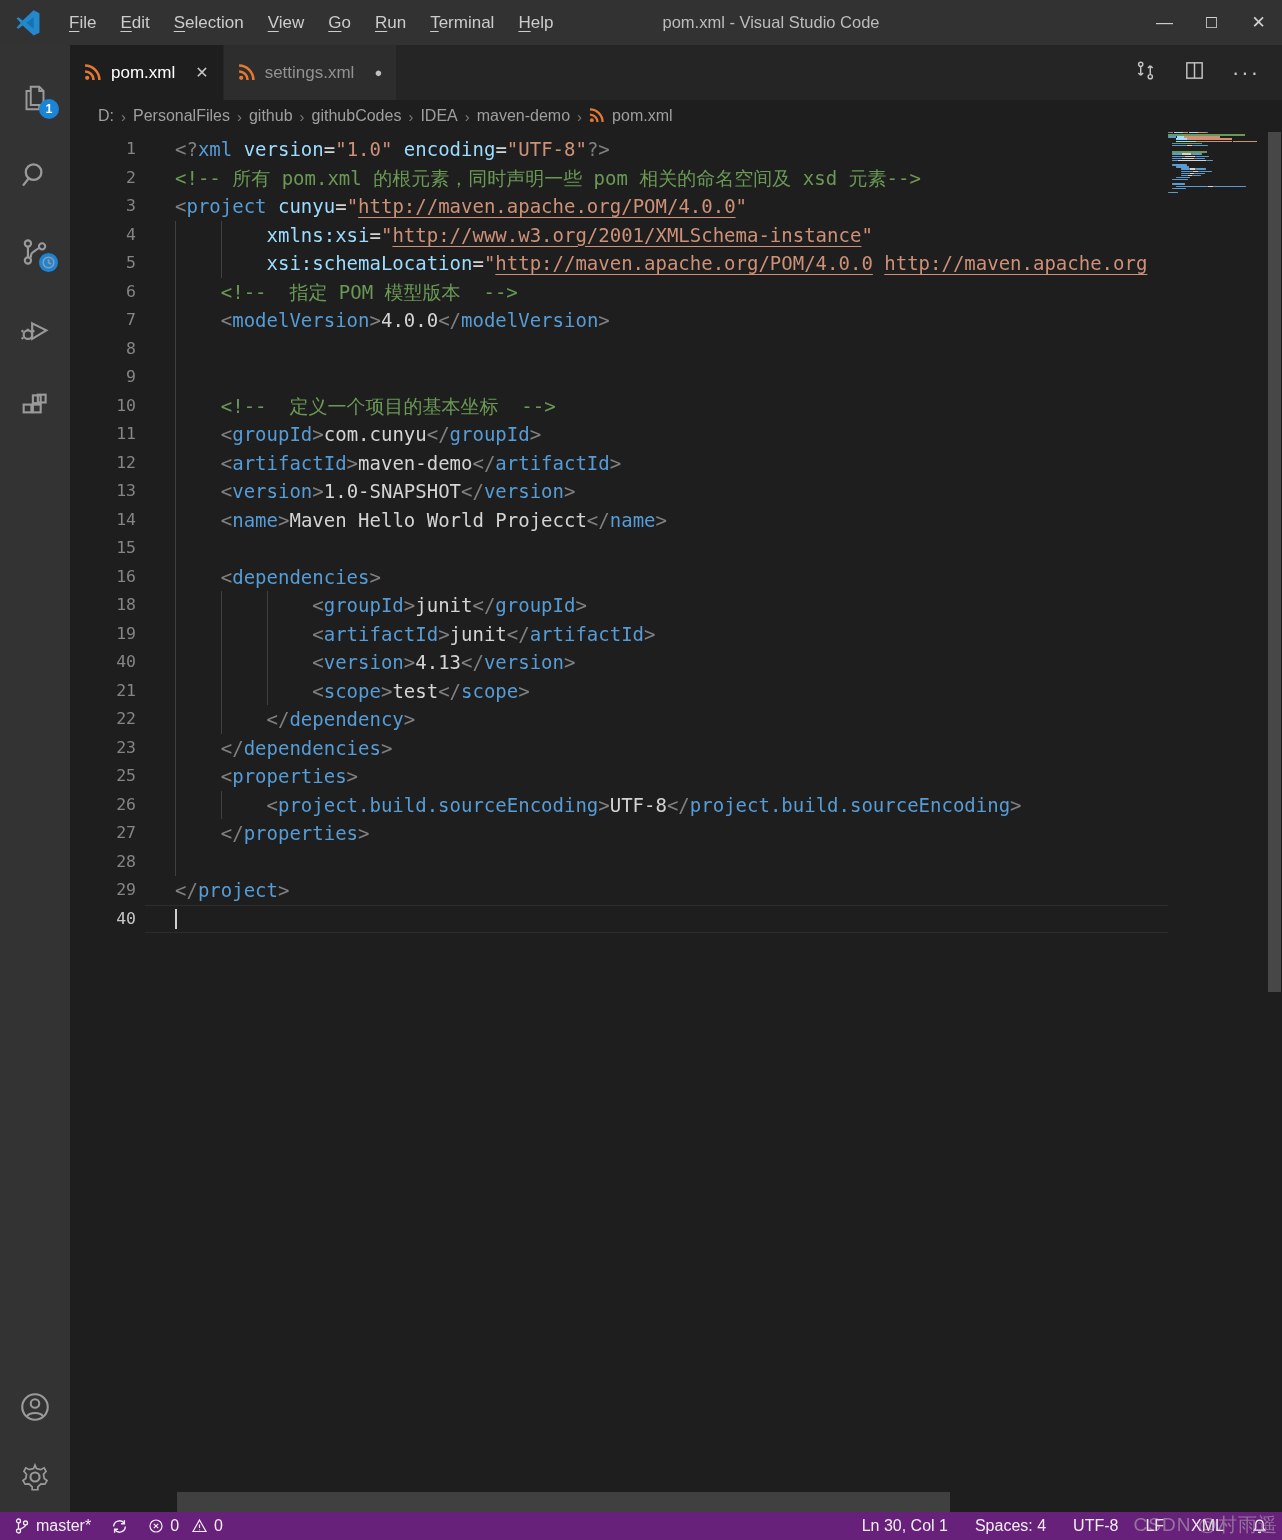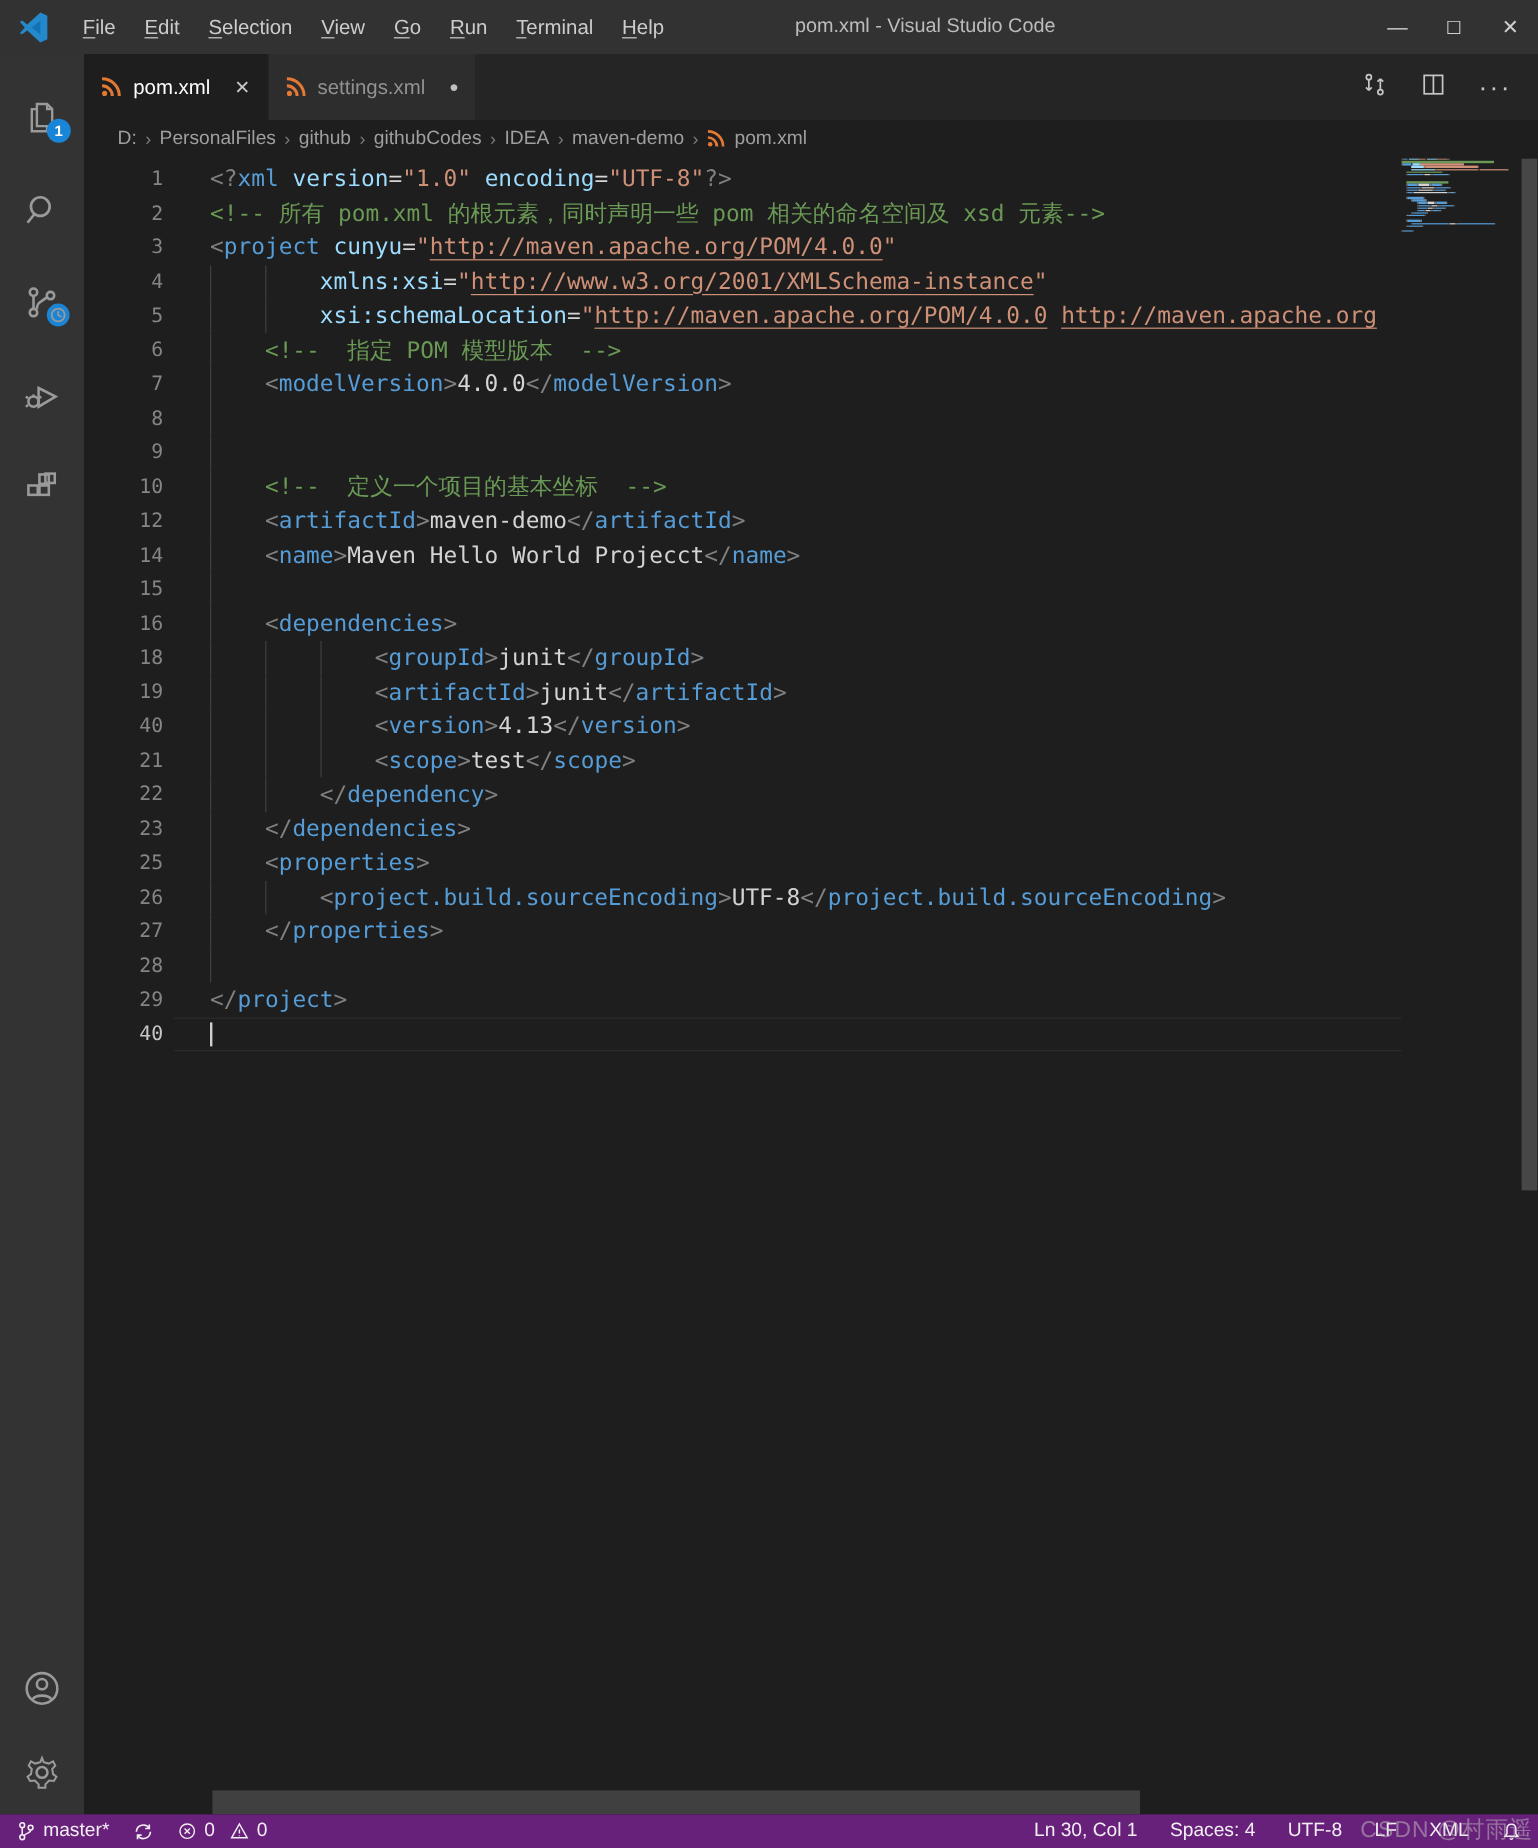--- a/index.html
+++ b/index.html
@@ -299,22 +299,30 @@
           </div>
           <div class="row">
             <div class="gutter">9</div>
             <div class="codecell"><span class="guide" style="left: calc(0ch + 30px);"></span></div>
           </div>
           <div class="row">
             <div class="gutter">10</div>
             <div class="codecell"><span class="guide" style="left: calc(0ch + 30px);"></span><span class="tk-x">    </span><span class="tk-c">&lt;!--  定义一个项目的基本坐标  --&gt;</span></div>
           </div>
           <div class="row">
+            <div class="gutter">11</div>
+            <div class="codecell"><span class="guide" style="left: calc(0ch + 30px);"></span><span class="tk-x">    </span><span class="tk-p">&lt;</span><span class="tk-t">groupId</span><span class="tk-p">&gt;</span><span class="tk-x">com.cunyu</span><span class="tk-p">&lt;/</span><span class="tk-t">groupId</span><span class="tk-p">&gt;</span></div>
+          </div>
+          <div class="row">
             <div class="gutter">12</div>
             <div class="codecell"><span class="guide" style="left: calc(0ch + 30px);"></span><span class="tk-x">    </span><span class="tk-p">&lt;</span><span class="tk-t">artifactId</span><span class="tk-p">&gt;</span><span class="tk-x">maven-demo</span><span class="tk-p">&lt;/</span><span class="tk-t">artifactId</span><span class="tk-p">&gt;</span></div>
+          </div>
+          <div class="row">
+            <div class="gutter">13</div>
+            <div class="codecell"><span class="guide" style="left: calc(0ch + 30px);"></span><span class="tk-x">    </span><span class="tk-p">&lt;</span><span class="tk-t">version</span><span class="tk-p">&gt;</span><span class="tk-x">1.0-SNAPSHOT</span><span class="tk-p">&lt;/</span><span class="tk-t">version</span><span class="tk-p">&gt;</span></div>
           </div>
           <div class="row">
             <div class="gutter">14</div>
             <div class="codecell"><span class="guide" style="left: calc(0ch + 30px);"></span><span class="tk-x">    </span><span class="tk-p">&lt;</span><span class="tk-t">name</span><span class="tk-p">&gt;</span><span class="tk-x">Maven Hello World Projecct</span><span class="tk-p">&lt;/</span><span class="tk-t">name</span><span class="tk-p">&gt;</span></div>
           </div>
           <div class="row">
             <div class="gutter">15</div>
             <div class="codecell"><span class="guide" style="left: calc(0ch + 30px);"></span></div>
           </div>
           <div class="row">

